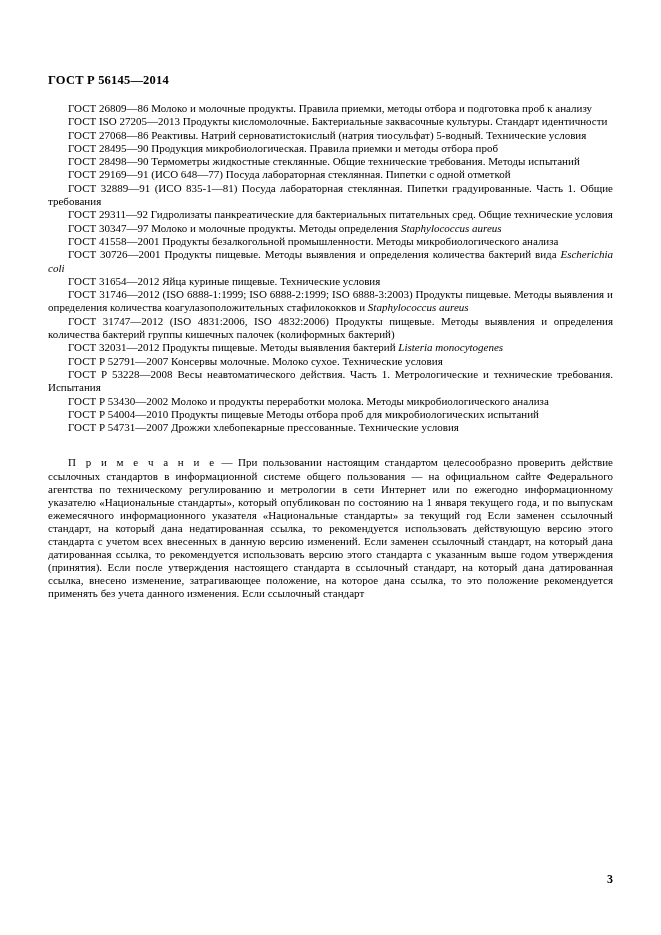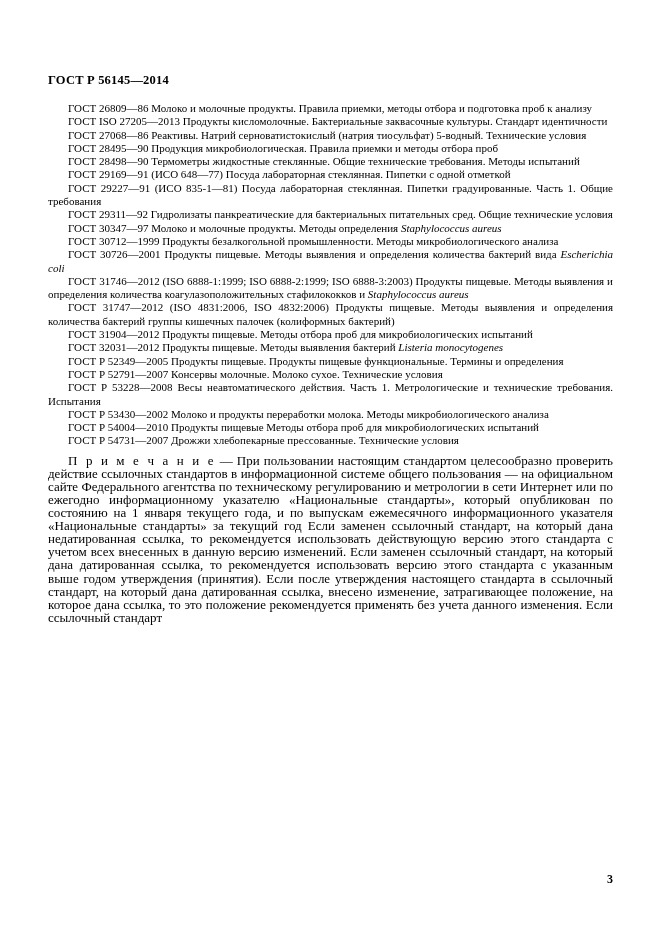--- a/index.html
+++ b/index.html
@@ -34,22 +34,22 @@
     font-size: 11px;
     line-height: 13.3px;
     text-align: justify;
   }
   .para {
     margin: 0;
     text-indent: 20px;
     text-align: justify;
   }
   .note {
-    margin-top: 6px;
-    font-size: 13px;
+    margin-top: 22px;
+    font-size: 11px;
     line-height: 13.1px;
     text-align: justify;
     text-indent: 20px;
   }
   .note-label {
     letter-spacing: 2.2px;
   }
   i {
   }
   .page-number {
@@ -68,30 +68,29 @@
 
   <div class="header">ГОСТ Р 56145—2014</div>
 
   <div class="body-text">
     <p class="para">ГОСТ 26809—86 Молоко и молочные продукты. Правила приемки, методы отбора и подготовка проб к анализу</p>
     <p class="para">ГОСТ ISO 27205—2013 Продукты кисломолочные. Бактериальные заквасочные культуры. Стандарт идентичности</p>
     <p class="para">ГОСТ 27068—86 Реактивы. Натрий серноватистокислый (натрия тиосульфат) 5-водный. Технические условия</p>
     <p class="para">ГОСТ 28495—90 Продукция микробиологическая. Правила приемки и методы отбора проб</p>
     <p class="para">ГОСТ 28498—90 Термометры жидкостные стеклянные. Общие технические требования. Методы испытаний</p>
     <p class="para">ГОСТ 29169—91 (ИСО 648—77) Посуда лабораторная стеклянная. Пипетки с одной отметкой</p>
-    <p class="para">ГОСТ 29227—91 (ИСО 835-1—81) Посуда лабораторная стеклянная. Пипетки градуированные. Часть 1. Общие требования</p>
+    <p class="para">ГОСТ 32889—91 (ИСО 835-1—81) Посуда лабораторная стеклянная. Пипетки градуированные. Часть 1. Общие требования</p>
     <p class="para">ГОСТ 29311—92 Гидролизаты панкреатические для бактериальных питательных сред. Общие технические условия</p>
     <p class="para">ГОСТ 30347—97 Молоко и молочные продукты. Методы определения <i>Staphylococcus aureus</i></p>
-    <p class="para">ГОСТ 30712—1999 Продукты безалкогольной промышленности. Методы микробиологического анализа</p>
+    <p class="para">ГОСТ 41558—2001 Продукты безалкогольной промышленности. Методы микробиологического анализа</p>
     <p class="para">ГОСТ 30726—2001 Продукты пищевые. Методы выявления и определения количества бактерий вида <i>Escherichia coli</i></p>
+    <p class="para">ГОСТ 31654—2012 Яйца куриные пищевые. Технические условия</p>
     <p class="para">ГОСТ 31746—2012 (ISO 6888-1:1999; ISO 6888-2:1999; ISO 6888-3:2003) Продукты пищевые. Методы выявления и определения количества коагулазоположительных стафилококков и <i>Staphylococcus aureus</i></p>
     <p class="para">ГОСТ 31747—2012 (ISO 4831:2006, ISO 4832:2006) Продукты пищевые. Методы выявления и определения количества бактерий группы кишечных палочек (колиформных бактерий)</p>
-    <p class="para">ГОСТ 31904—2012 Продукты пищевые. Методы отбора проб для микробиологических испытаний</p>
     <p class="para">ГОСТ 32031—2012 Продукты пищевые. Методы выявления бактерий <i>Listeria monocytogenes</i></p>
-    <p class="para">ГОСТ Р 52349—2005 Продукты пищевые. Продукты пищевые функциональные. Термины и определения</p>
     <p class="para">ГОСТ Р 52791—2007 Консервы молочные. Молоко сухое. Технические условия</p>
     <p class="para">ГОСТ Р 53228—2008 Весы неавтоматического действия. Часть 1. Метрологические и технические требования. Испытания</p>
     <p class="para">ГОСТ Р 53430—2002 Молоко и продукты переработки молока. Методы микробиологического анализа</p>
     <p class="para">ГОСТ Р 54004—2010 Продукты пищевые Методы отбора проб для микробиологических испытаний</p>
     <p class="para">ГОСТ Р 54731—2007 Дрожжи хлебопекарные прессованные. Технические условия</p>
   </div>
 
   <p class="note"><span class="note-label">П р и м е ч а н и е</span><span> — При пользовании настоящим стандартом целесообразно проверить действие ссылочных стандартов в информационной системе общего пользования — на официальном сайте Федерального агентства по техническому регулированию и метрологии в сети Интернет или по ежегодно информационному указателю «Национальные стандарты», который опубликован по состоянию на 1 января текущего года, и по выпускам ежемесячного информационного указателя «Национальные стандарты» за текущий год Если заменен ссылочный стандарт, на который дана недатированная ссылка, то рекомендуется использовать действующую версию этого стандарта с учетом всех внесенных в данную версию изменений. Если заменен ссылочный стандарт, на который дана датированная ссылка, то рекомендуется использовать версию этого стандарта с указанным выше годом утверждения (принятия). Если после утверждения настоящего стандарта в ссылочный стандарт, на который дана датированная ссылка, внесено изменение, затрагивающее положение, на которое дана ссылка, то это положение рекомендуется применять без учета данного изменения. Если ссылочный стандарт</span></p>
 
   <div class="page-number">3</div>

